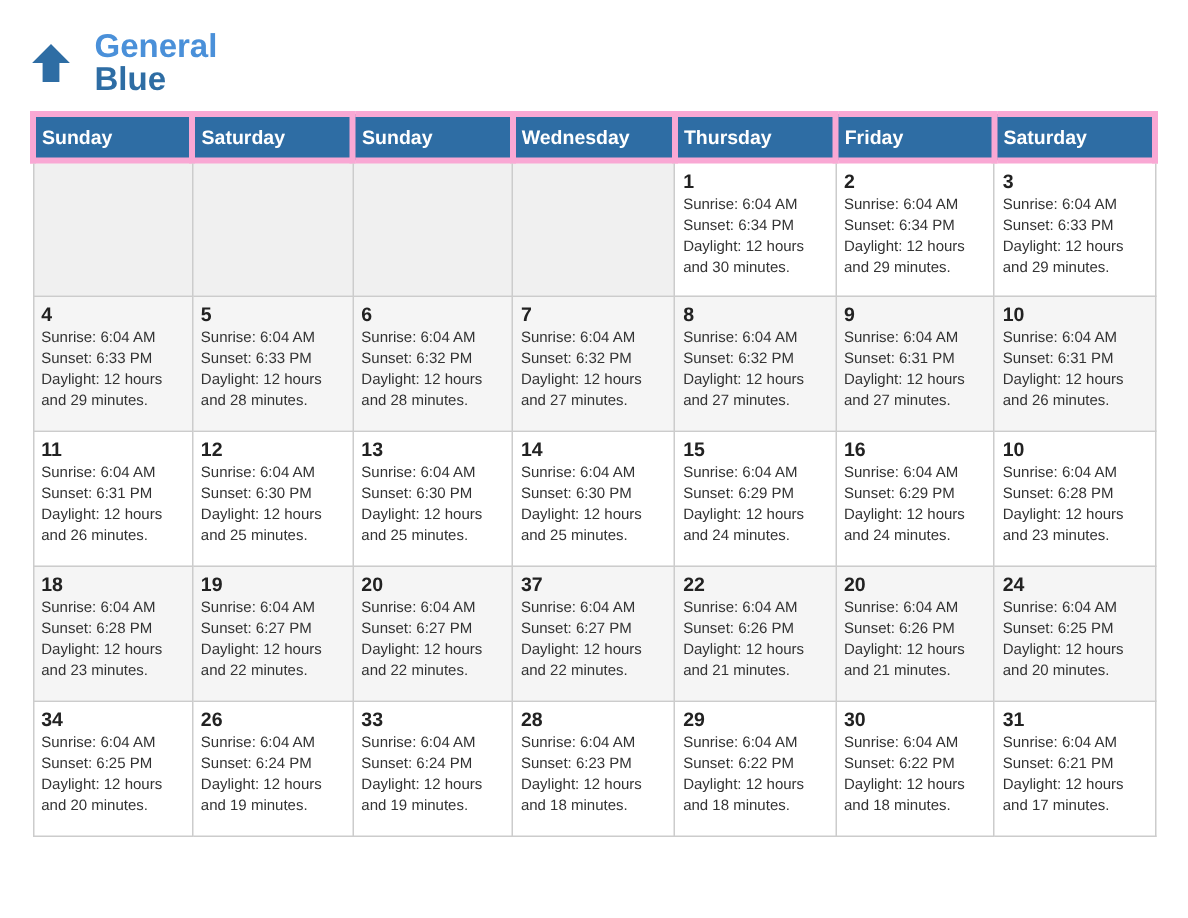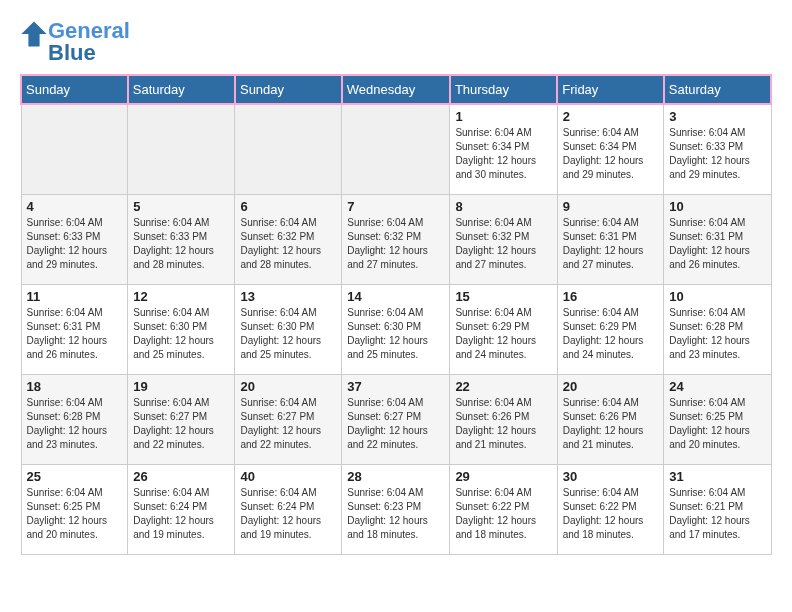--- a/index.html
+++ b/index.html
@@ -11,21 +11,22 @@
       padding: 20px;
     }
     .header {
       display: flex;
       justify-content: space-between;
       align-items: flex-start;
       margin-bottom: 10px;
     }
     .logo {
       display: flex;
-      gap: 0;
+      align-items: center;
+      gap: 15px;
     }
     .logo-text {
       font-size: 22px;
       font-weight: bold;
       color: #1a3a5c;
       line-height: 1;
     }
     .logo-text span {
       color: #4a90d9;
     }
@@ -50,22 +51,22 @@
       width: 100%;
       border-collapse: collapse;
       font-size: 11px;
     }
     thead th {
       background: #2e6da4;
       color: #fff;
       padding: 6px 4px;
       text-align: left;
       font-size: 13px;
-      font-weight: normal;
-      border: 2px solid #f9a8d4;
+      font-weight: bold;
+      border: 4px solid #f9a8d4;
     }
     tbody td {
       border: 1px solid #ccc;
       vertical-align: top;
       padding: 4px 5px;
       width: 110px;
       min-height: 80px;
       height: 90px;
     }
     .day-num {
@@ -299,35 +300,35 @@
         <td>
           <span class="day-num">24</span>
           <div class="day-info" style="white-space: pre-line;">Sunrise: 6:04 AM
 Sunset: 6:25 PM
 Daylight: 12 hours
 and 20 minutes.</div>
         </td>
       </tr>
       <tr>
         <td>
-          <span class="day-num">25</span>
+          <span class="day-num">34</span>
           <div class="day-info" style="white-space: pre-line;">Sunrise: 6:04 AM
 Sunset: 6:25 PM
 Daylight: 12 hours
 and 20 minutes.</div>
         </td>
         <td>
           <span class="day-num">26</span>
           <div class="day-info" style="white-space: pre-line;">Sunrise: 6:04 AM
 Sunset: 6:24 PM
 Daylight: 12 hours
 and 19 minutes.</div>
         </td>
         <td>
-          <span class="day-num">40</span>
+          <span class="day-num">33</span>
           <div class="day-info" style="white-space: pre-line;">Sunrise: 6:04 AM
 Sunset: 6:24 PM
 Daylight: 12 hours
 and 19 minutes.</div>
         </td>
         <td>
           <span class="day-num">28</span>
           <div class="day-info" style="white-space: pre-line;">Sunrise: 6:04 AM
 Sunset: 6:23 PM
 Daylight: 12 hours

